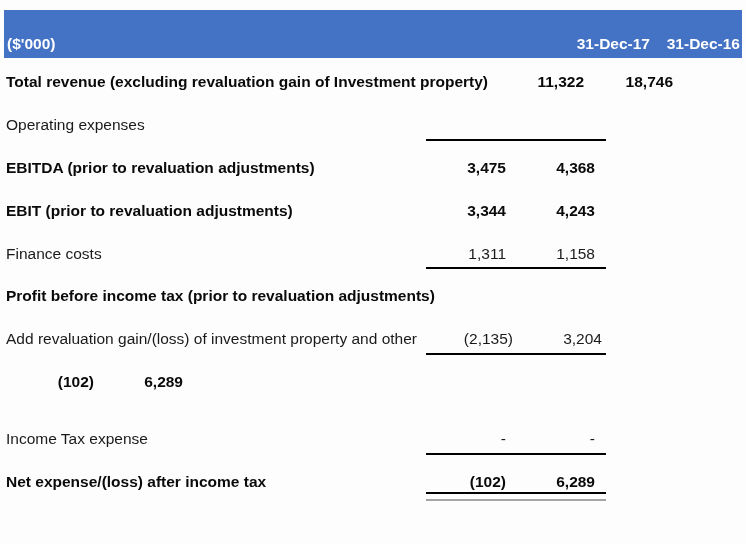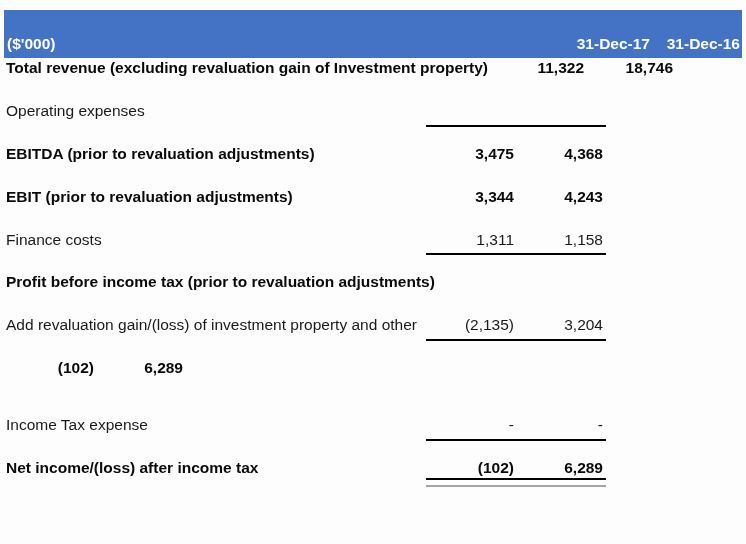--- a/index.html
+++ b/index.html
@@ -25,35 +25,35 @@
     font-size: 15.5px;
     display: flex;
     align-items: flex-end;
     padding: 0 0 5px 3px;
   }
   .h-label { flex: 1; }
   .h-values { display: flex; width: 180px; flex: 0 0 180px; }
   .h-cell { width: 90px; flex: 0 0 90px; text-align: right; padding-right: 2px; white-space: nowrap; }
   .rows {
     position: absolute;
-    top: 47px;
+    top: 61px;
     left: 0;
     width: 610px;
   }
   .row {
     position: relative;
     height: 42.8px;
     display: flex;
     align-items: center;
     font-size: 15.5px;
     padding-left: 6px;
   }
   .row.bold { font-weight: bold; color: #0a0a0a; }
   .row .label { flex: 1; padding-right: 8px; white-space: nowrap; }
-  .row .values { display: flex; width: 180px; flex: 0 0 180px; margin-right: 4px; }
+  .row .values { display: flex; width: 180px; flex: 0 0 180px; margin-right: 12px; }
   .cell { width: 90px; flex: 0 0 90px; text-align: right; white-space: nowrap; }
   .cell.v1 { padding-right: 2px; }
   .cell.v2 { padding-right: 3px; }
   .uline {
     position: absolute;
     right: 4px;
     bottom: 6px;
     width: 180px;
     height: 2px;
     background: var(--rule-color, #000);
@@ -133,21 +133,21 @@
   </div>
       <div class="row gap-before">
     <div class="label">Income Tax expense</div>
     <div class="values">
       <div class="cell v1">-</div>
       <div class="cell v2">-</div>
     </div>
     <div class="uline"></div>
   </div>
       <div class="row bold double">
-    <div class="label">Net income/(loss) after income tax</div>
+    <div class="label">Net expense/(loss) after income tax</div>
     <div class="values">
       <div class="cell v1">(102)</div>
       <div class="cell v2">6,289</div>
     </div>
     <div class="uline"></div>
   </div>
     </div>
 </div>
 
 </body></html>

